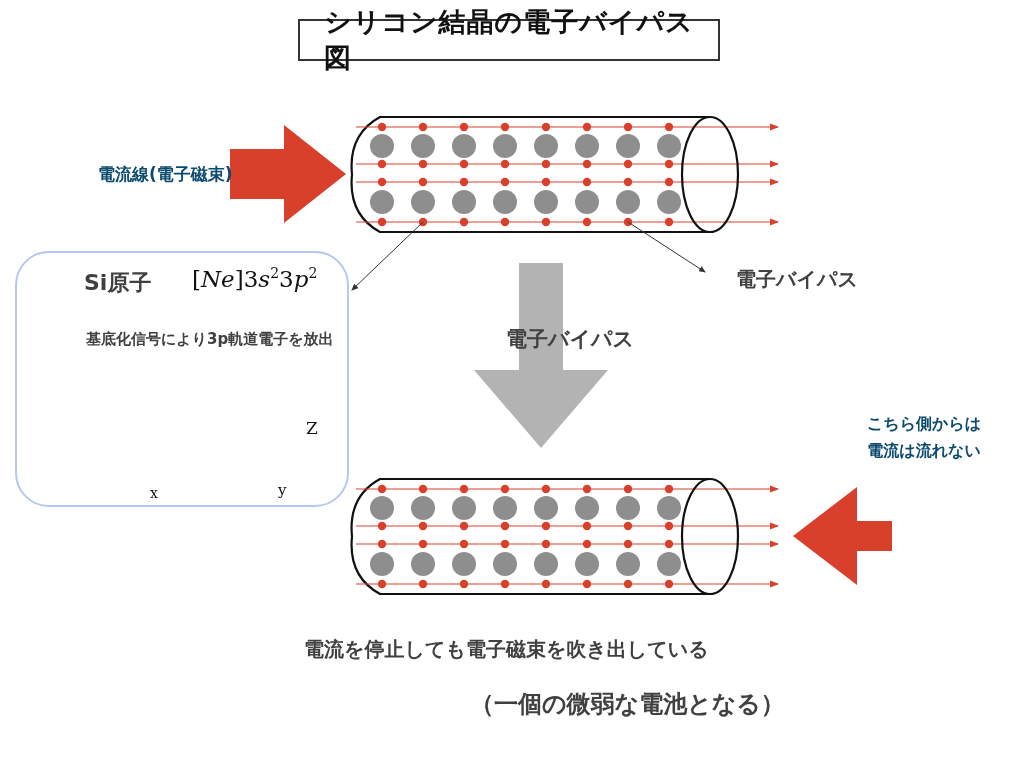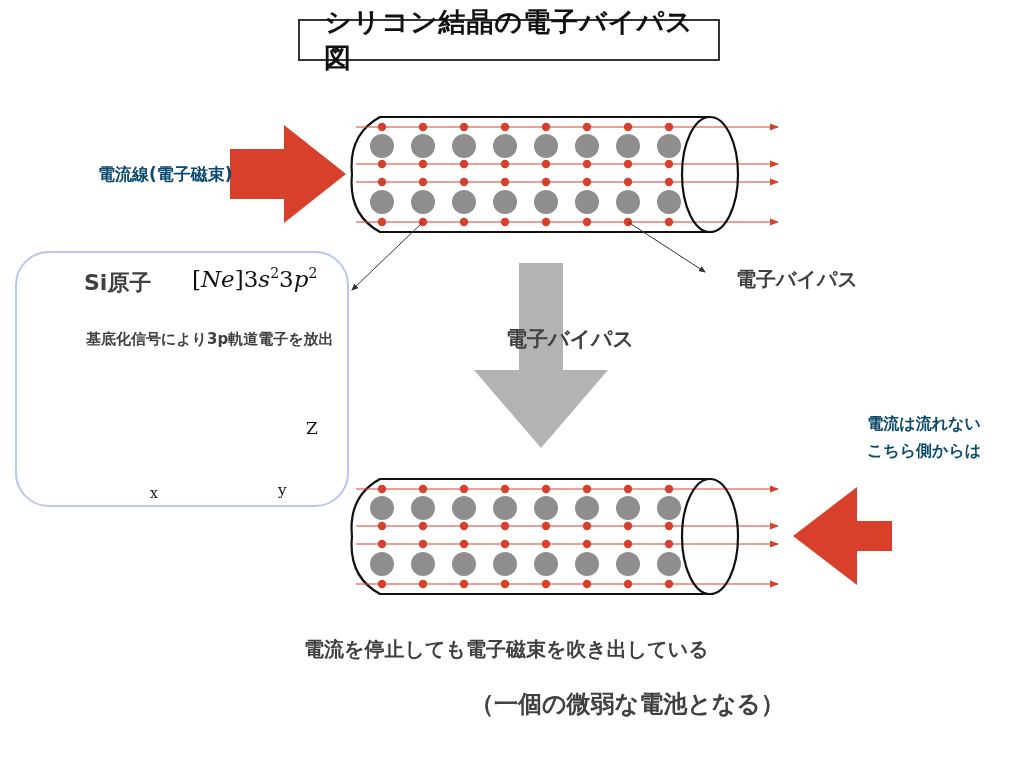--- a/index.html
+++ b/index.html
@@ -173,22 +173,22 @@
     <circle cx="250" cy="376" r="4" fill="#d9402b"></circle>
   </g>
 </svg>
 
 <div id="title-box" class="abs">シリコン結晶の電子バイパス図</div>
 
 <div id="flux-label" class="abs red-text">電流線(電子磁束)</div>
 <div id="bypass-label" class="abs black-bold">電子バイパス</div>
 <div id="stop-label" class="abs black-bold">電子バイパス</div>
 <div id="no-current" class="abs red-text">
+  <div>こちら側からは</div>
   <div>電流は流れない</div>
-  <div>こちら側からは</div>
 </div>
 <div id="conclusion" class="abs black-bold">電流を停止しても電子磁束を吹き出している</div>
 <div id="battery" class="abs black-bold">（一個の微弱な電池となる）</div>
 
 <div id="atom-panel" class="abs"></div>
 <div id="atom-name" class="abs black-bold">Si原子</div>
 <div id="config" class="abs">[<i>Ne</i>]<span>3</span><i>s</i><sup>2</sup><span>3</span><i>p</i><sup>2</sup></div>
 <div id="emit-label" class="abs black-bold">基底化信号により3p軌道電子を放出</div>
 <div id="lbl-z" class="abs axis-label">Z</div>
 <div id="lbl-x" class="abs axis-label">x</div>

